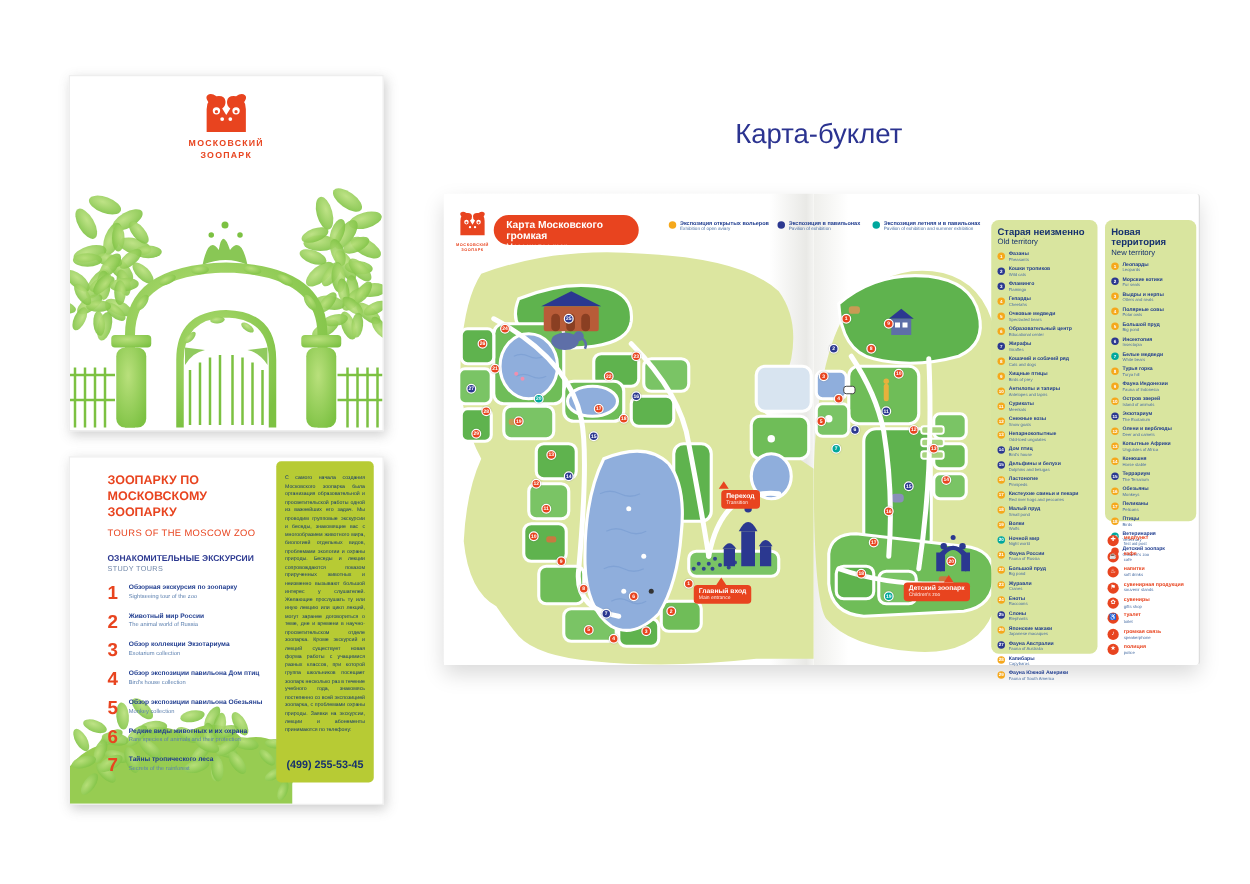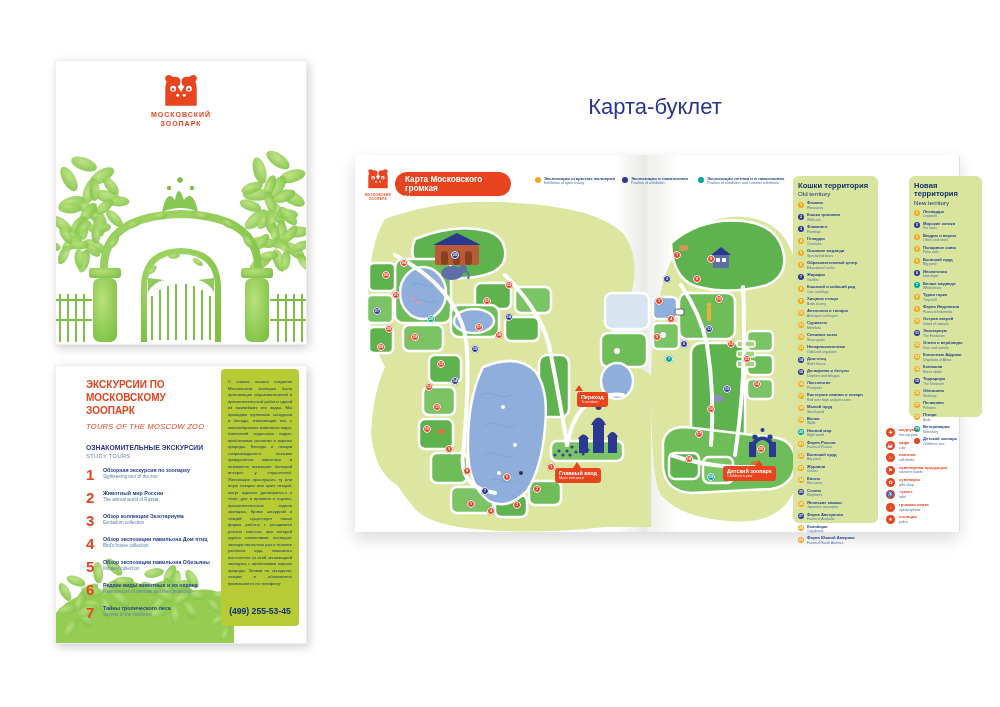--- a/index.html
+++ b/index.html
@@ -9,21 +9,21 @@
   .card{position:absolute;background:#fff;box-shadow:2px 3px 9px rgba(80,80,80,.28);border:1px solid #eee;}
   #cover-card{left:55px;top:60px;width:250px;height:283px;}
   #tours-card{left:55px;top:365px;width:250px;height:277px;}
   .cover-logo-wrap{position:absolute;left:0;top:12px;width:250px;text-align:center;}
   .cover-logo-wrap svg{width:42px;height:34px;}
   .logo-word{display:block;color:#E8441F;font-weight:bold;font-size:7px;letter-spacing:1px;line-height:1.25;}
   .gate-svg{position:absolute;left:0;bottom:0;width:250px;height:198px;}
   
   .tours-left{position:absolute;left:30px;top:12px;width:130px;}
   .tours-title{color:#E8441F;font-weight:bold;font-size:10px;line-height:1.3;}
-  .tours-title-en{color:#E8441F;font-size:7.5px;margin-top:5px;letter-spacing:.3px;font-style:italic;}
+  .tours-title-en{color:#E8441F;font-size:7.5px;margin-top:5px;letter-spacing:.3px;}
   .tours-section{color:#2B3890;font-weight:bold;font-size:6.8px;margin-top:13px;}
   .tours-section-en{color:#6f86a8;font-size:5.8px;margin-top:2px;letter-spacing:.3px;}
   .tour-item{display:flex;margin-top:8px;}
   .tour-num{color:#E8441F;font-weight:bold;font-size:15px;width:17px;flex:0 0 17px;line-height:1;}
   .tour-ru{display:block;color:#1F3C8F;font-weight:bold;font-size:5.3px;line-height:1.25;}
   .tour-en{display:block;color:#5b7fae;font-size:4.6px;line-height:1.3;}
   .tours-green{position:absolute;left:165px;top:3px;width:78px;height:257px;background:#B7CB34;border-radius:4px;}
   .tours-para{position:absolute;left:7px;top:10px;width:64px;font-size:4.2px;line-height:1.55;
     color:#153a6e;text-align:justify;}
   .tours-phone{position:absolute;left:4px;bottom:10px;width:70px;text-align:center;
@@ -46,21 +46,21 @@
   .hdr-pill .ru{display:block;font-weight:bold;font-size:8.2px;margin-left:10px;}
   .hdr-pill .en{display:block;font-size:6.4px;opacity:.92;margin-left:10px;margin-top:1px;}
   
   .legend-item{position:absolute;top:21px;width:92px;}
   .lg-dot{position:absolute;left:0;top:1px;width:6px;height:6px;border-radius:50%;}
   .lg-ru{display:block;margin-left:9px;color:#1F3C8F;font-weight:bold;font-size:4.4px;line-height:1.2;}
   .lg-en{display:block;margin-left:9px;color:#4a6fa5;font-size:3.7px;line-height:1.3;}
   
   .terr-panel{position:absolute;background:#D9E59F;border-radius:6px;padding:6px 5px;box-sizing:border-box;}
   #old-panel{left:438px;top:21px;width:85px;height:347px;}
-  #new-panel{left:554px;top:21px;width:73px;height:241px;}
+  #new-panel{left:529px;top:21px;width:73px;height:241px;}
   .terr-title-ru{color:#16316e;font-weight:bold;font-size:7.6px;line-height:1.1;}
   .terr-title-en{color:#16316e;font-size:6.2px;margin-bottom:4px;}
   .terr-item{display:flex;align-items:flex-start;margin-top:3.2px;}
   .terr-dot{flex:0 0 6px;width:6px;height:6px;border-radius:50%;color:#fff;font-weight:bold;font-size:3.6px;
     line-height:6px;text-align:center;margin-right:3px;margin-top:.5px;}
   .terr-ru{display:block;color:#1F3C8F;font-weight:bold;font-size:4.1px;line-height:1.15;}
   .terr-en{display:block;color:#4a6fa5;font-size:3.4px;line-height:1.2;}
   
   #services{position:absolute;left:531px;top:270px;width:70px;}
   .svc-item{display:flex;align-items:center;margin-top:3.4px;}
@@ -189,21 +189,21 @@
 <div class="card" id="tours-card">
   <svg class="bush-svg" viewBox="0 0 178 100">
     <path d="M0,100 L0,70 Q18,48 44,52 Q62,30 92,44 Q118,28 138,48 Q162,42 178,62 L178,100 Z" fill="#8CC63F" opacity=".9"></path>
     <use href="#clump" transform="translate(20,38) scale(1.1)"></use>
     <use href="#clump" transform="translate(58,24) scale(1.2) rotate(25)"></use>
     <use href="#clump" transform="translate(98,30) scale(1.1) rotate(-30)"></use>
     <use href="#clump" transform="translate(136,36) scale(1.15) rotate(40)"></use>
     <use href="#clump" transform="translate(164,52) scale(.9) rotate(-15)"></use>
   </svg>
   <div class="tours-left">
-    <div class="tours-title">ЭКСКУРСИИ ПО МОСКОВСКОМУ ЗООПАРК</div>
+    <div class="tours-title">ЗООПАРКУ ПО МОСКОВСКОМУ ЗООПАРКУ</div>
     <div class="tours-title-en">TOURS OF THE MOSCOW ZOO</div>
     <div class="tours-section">ОЗНАКОМИТЕЛЬНЫЕ ЭКСКУРСИИ</div>
     <div class="tours-section-en">STUDY TOURS</div>
     <div>
 
         <div class="tour-item">
           <span class="tour-num">1</span>
           <span>
             <span class="tour-ru">Обзорная экскурсия по зоопарку</span>
             <span class="tour-en">Sightseeing tour of the zoo</span>
@@ -564,21 +564,21 @@
     <span class="ru">Главный вход</span>
     <span class="en">Main entrance</span>
   </div>
   <div class="maplabel" style="left:368px;top:311px">
     <span class="ptr" style="left:32px;top:-6px"></span>
     <span class="ru">Детский зоопарк</span>
     <span class="en">Children's zoo</span>
   </div>
 
   <div class="terr-panel" id="old-panel">
-    <div class="terr-title-ru">Кошки территория</div>
+    <div class="terr-title-ru">Старая неизменно</div>
     <div class="terr-title-en">Old territory</div>
     <div>
 
         <div class="terr-item">
           <span class="terr-dot" style="background-color: rgb(245, 168, 28);">1</span>
           <span>
             <span class="terr-ru">Фазаны</span>
             <span class="terr-en">Pheasants</span>
           </span>
         </div>

